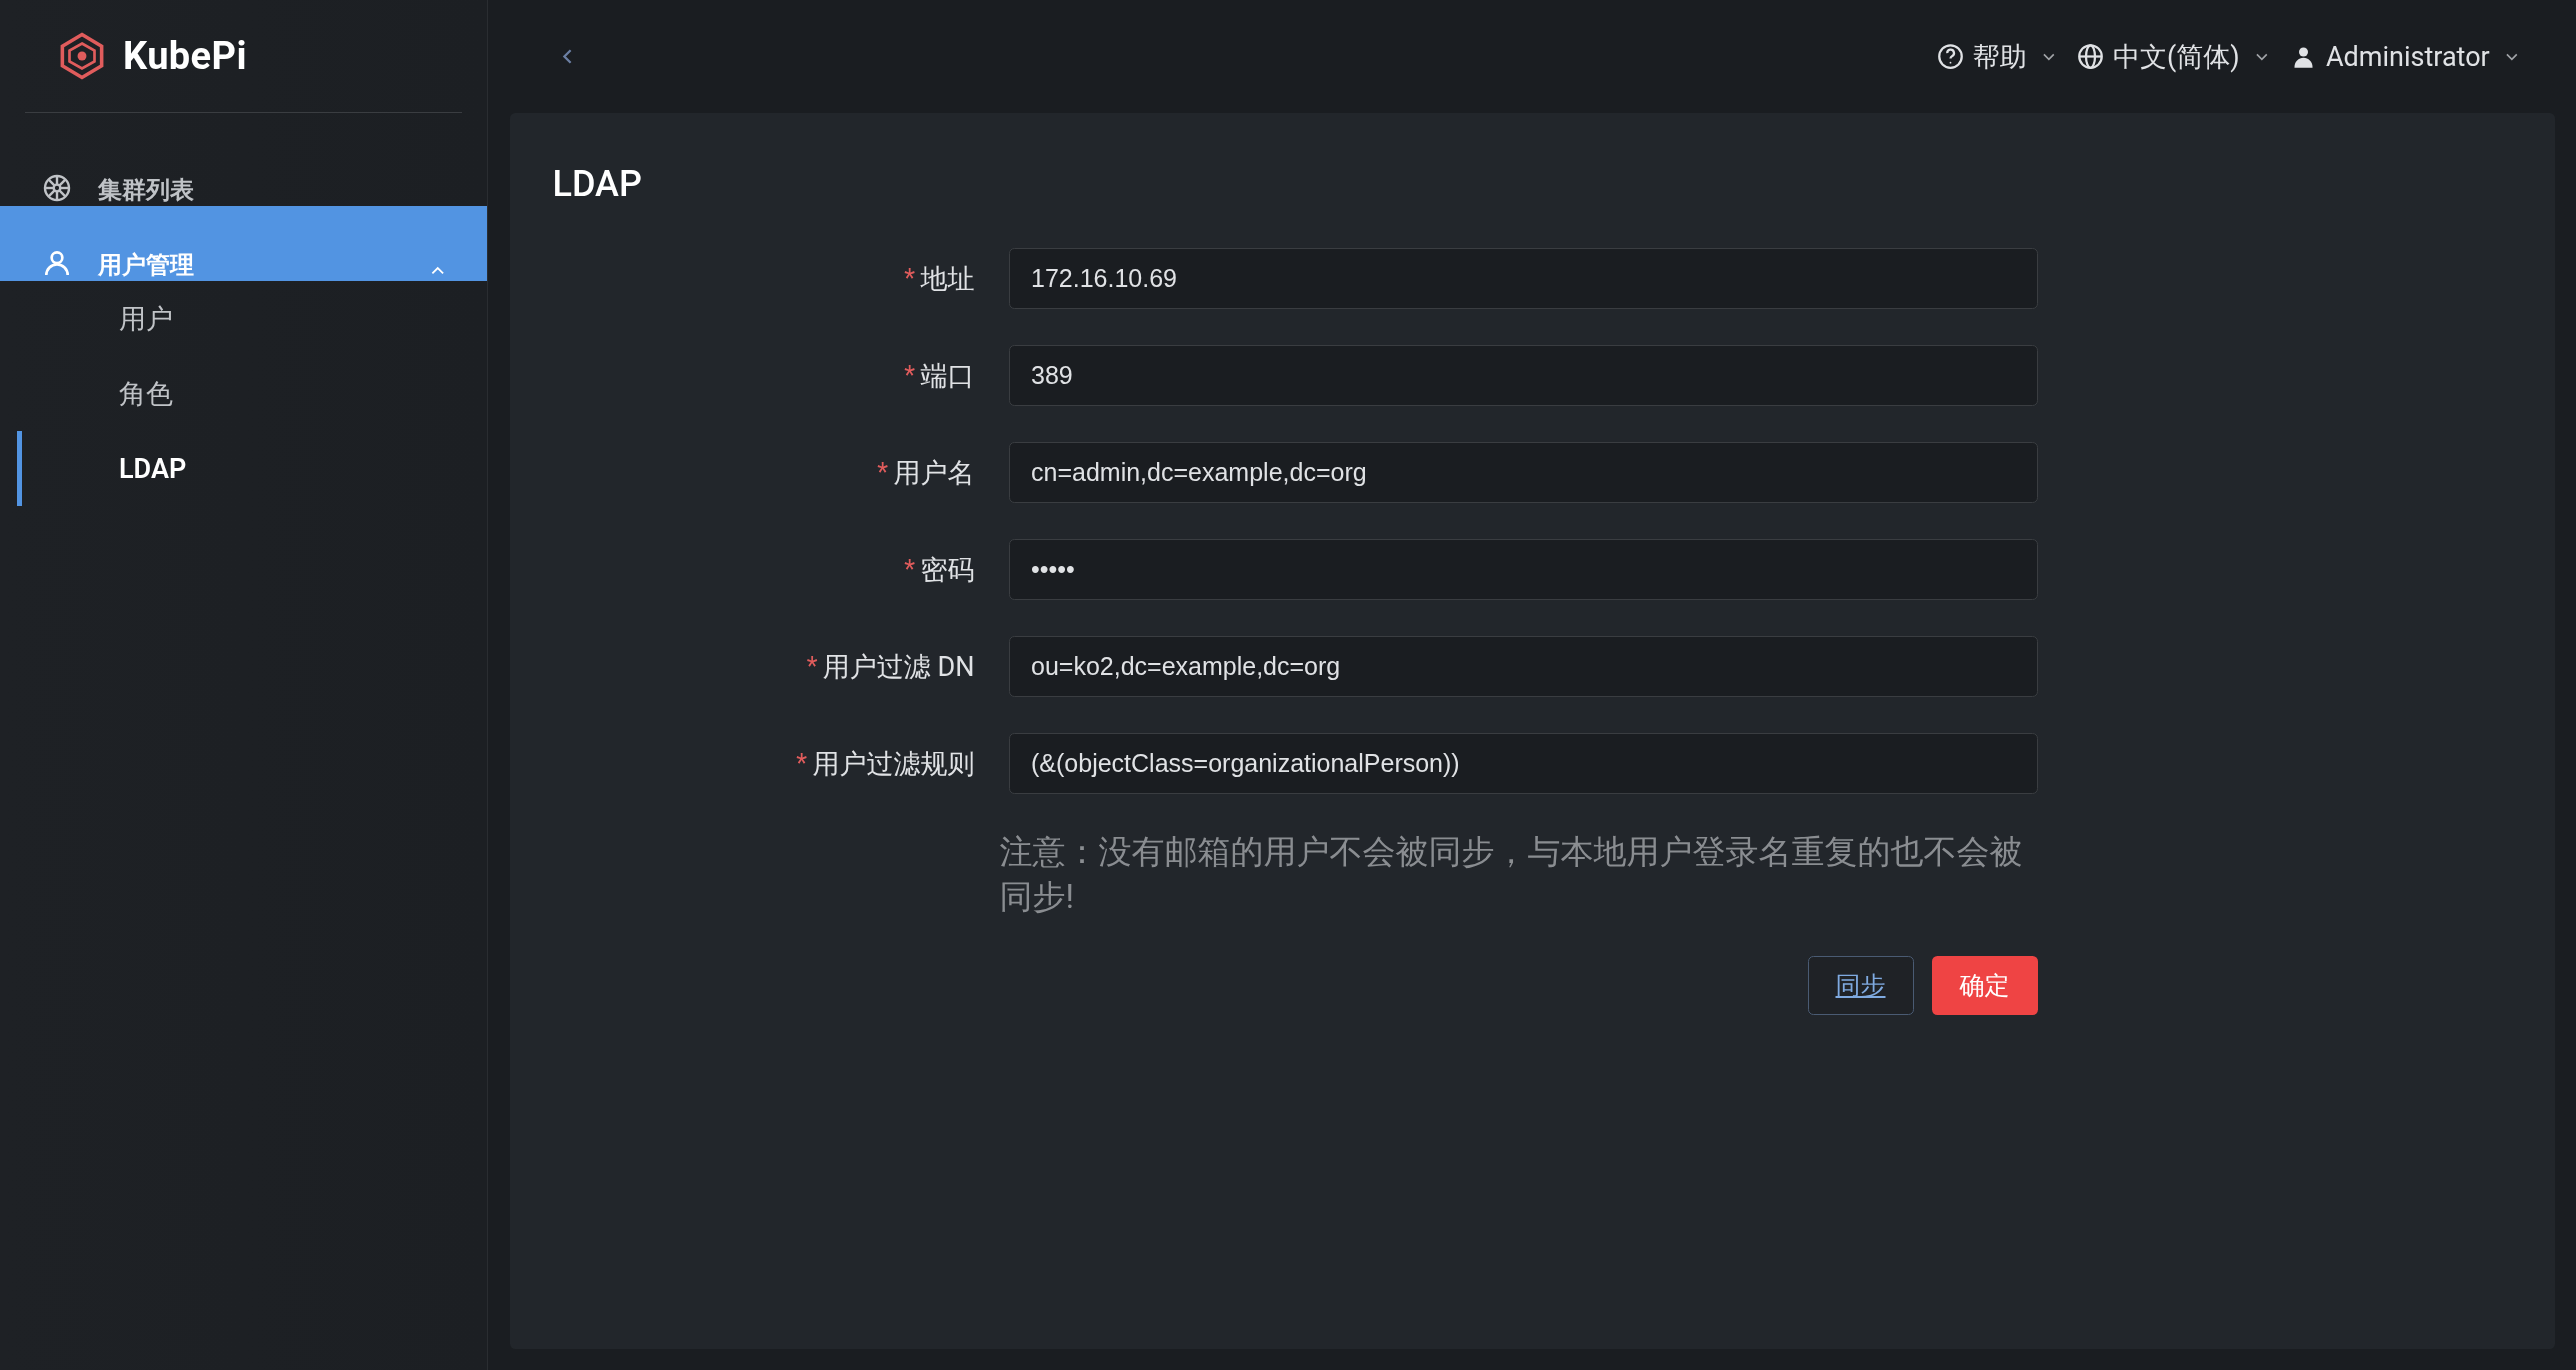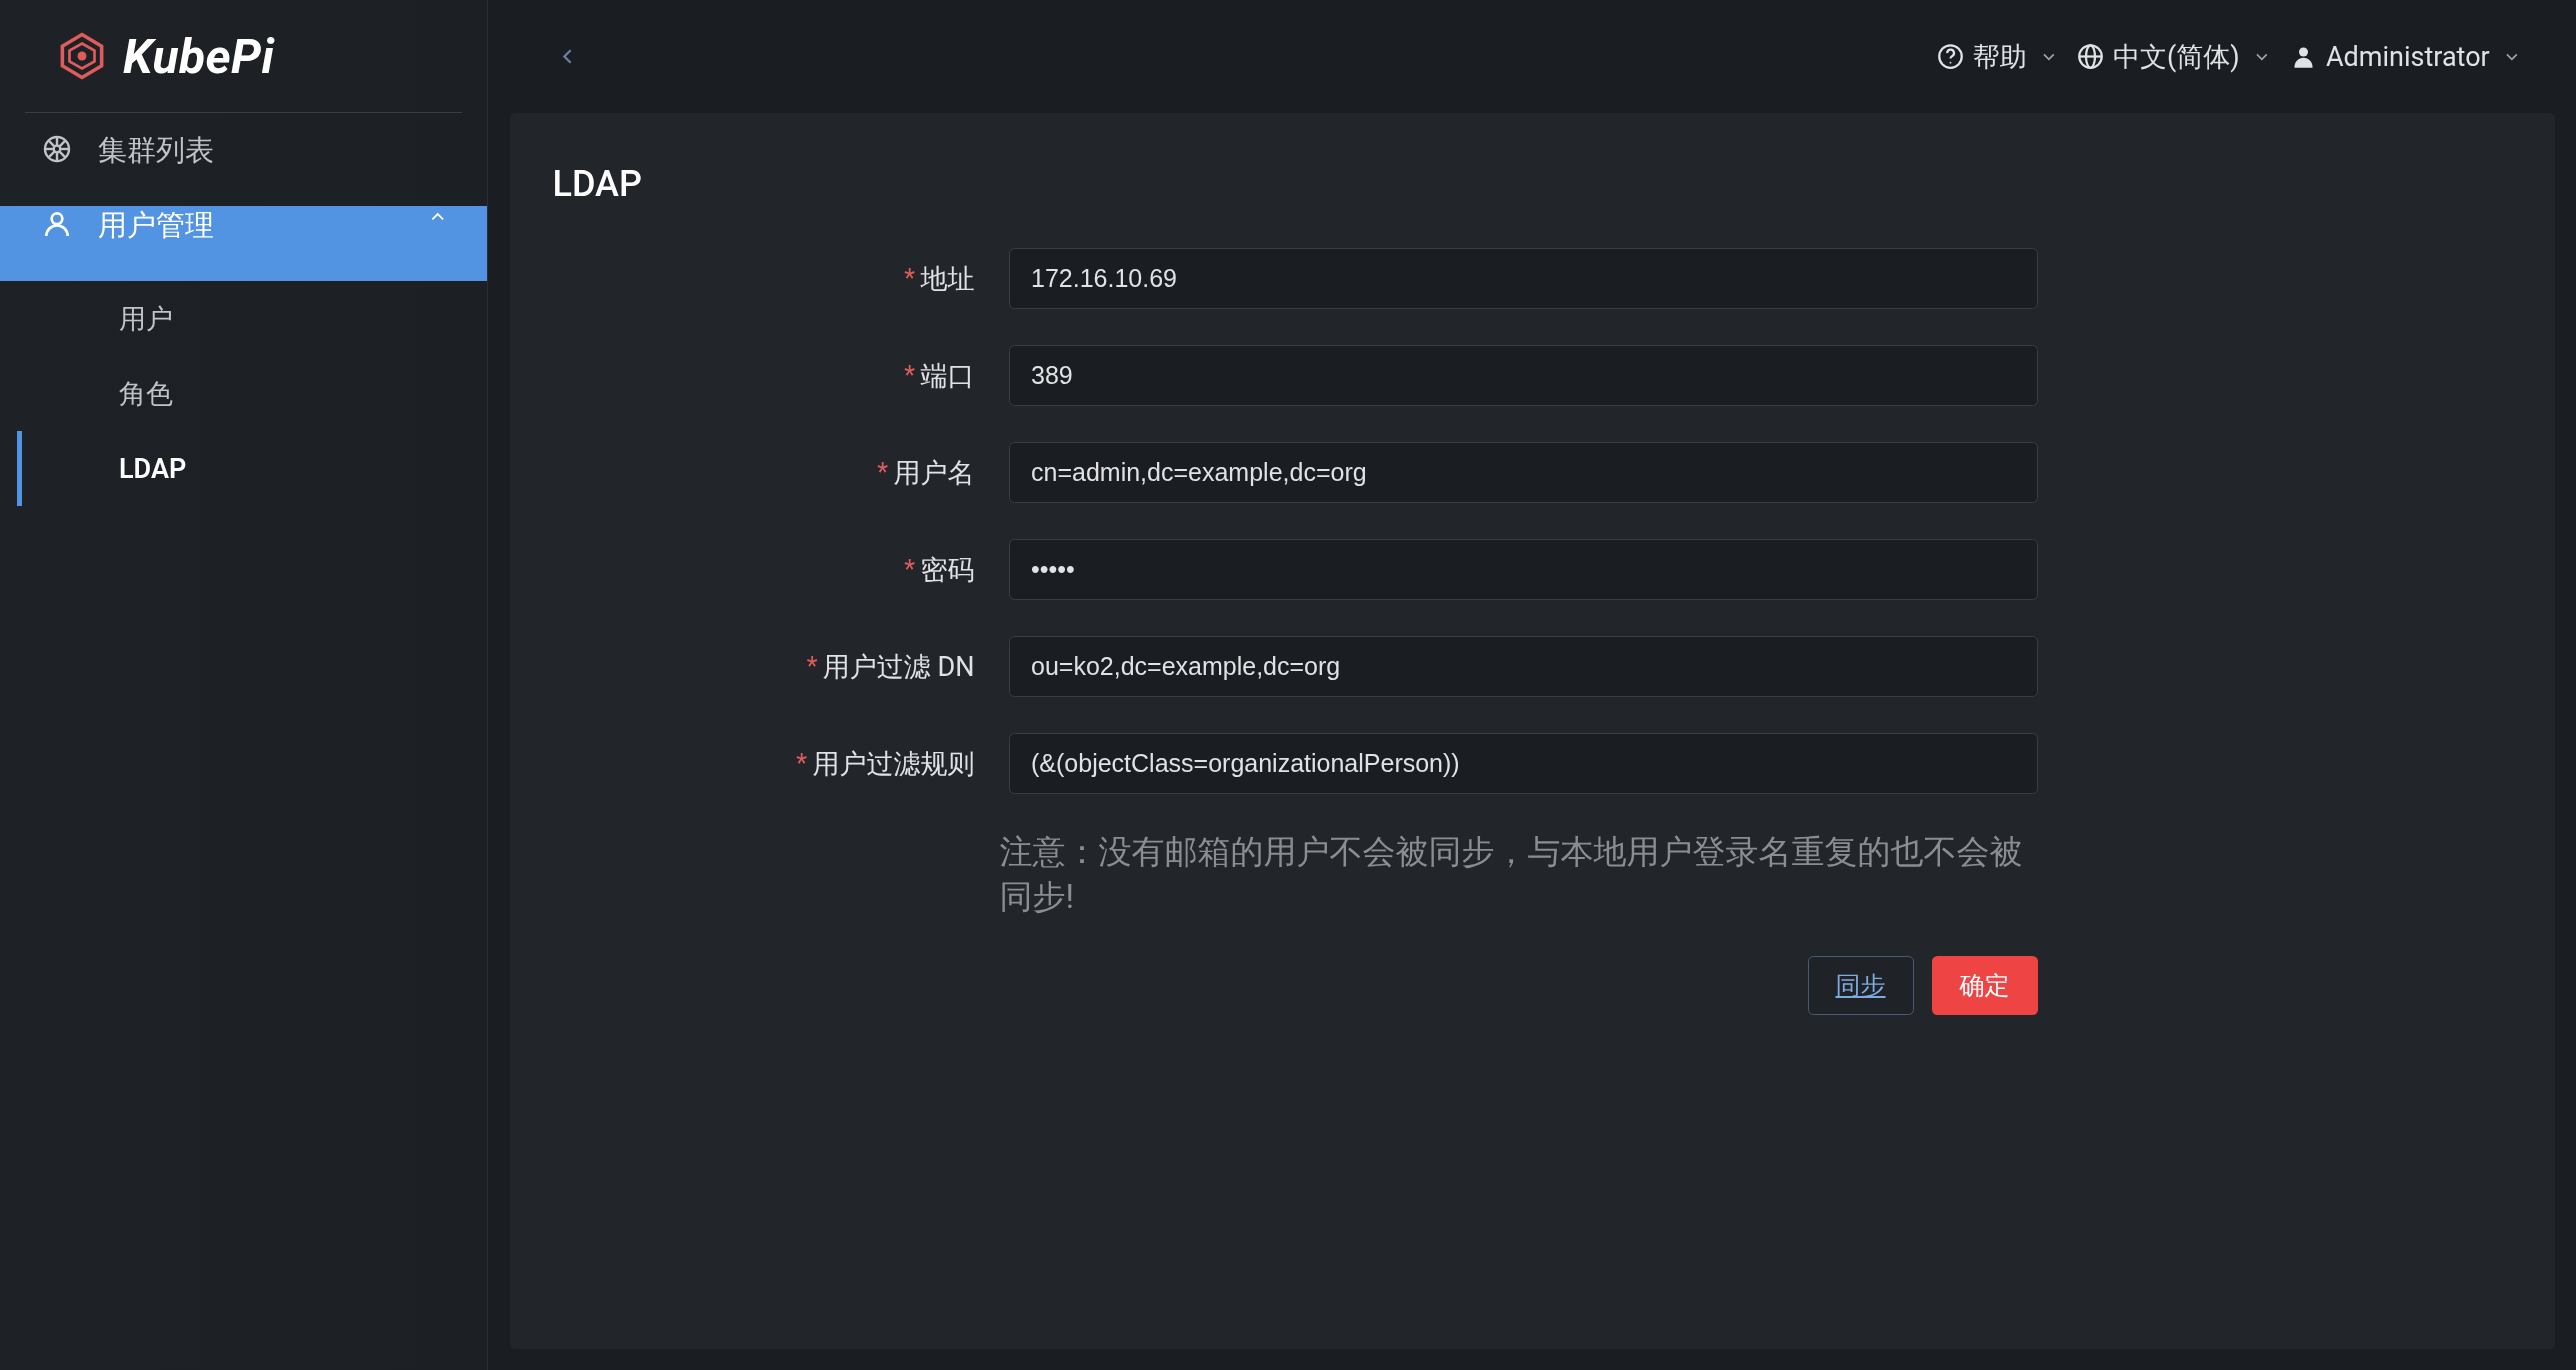--- a/index.html
+++ b/index.html
@@ -38,39 +38,39 @@
   .logo-mark {
     width: 50px;
     height: 50px;
     margin-right: 16px;
     display: flex;
     align-items: center;
     justify-content: center;
   }
   .logo-mark svg { display: block; }
   .logo-text {
-    font-size: 48px;
+    font-size: 38px;
     font-weight: 700;
     color: #ffffff;
     letter-spacing: 0.4px;
-    font-style: italic;
   }
   .nav {
     padding-top: 18px;
     flex: 1;
   }
   .nav-item {
     height: 75px;
     display: flex;
-    align-items: flex-start;
+    align-items: flex-end;
     padding: 0 39px;
     color: #c0c3c7;
-    font-size: 29px;
+    font-size: 24px;
     cursor: pointer;
     position: relative;
+    font-weight: bold;
   }
   .nav-item .nav-icon {
     width: 36px;
     height: 36px;
     margin-right: 23px;
     display: flex;
     align-items: center;
     justify-content: center;
     color: #c0c3c7;
   }

